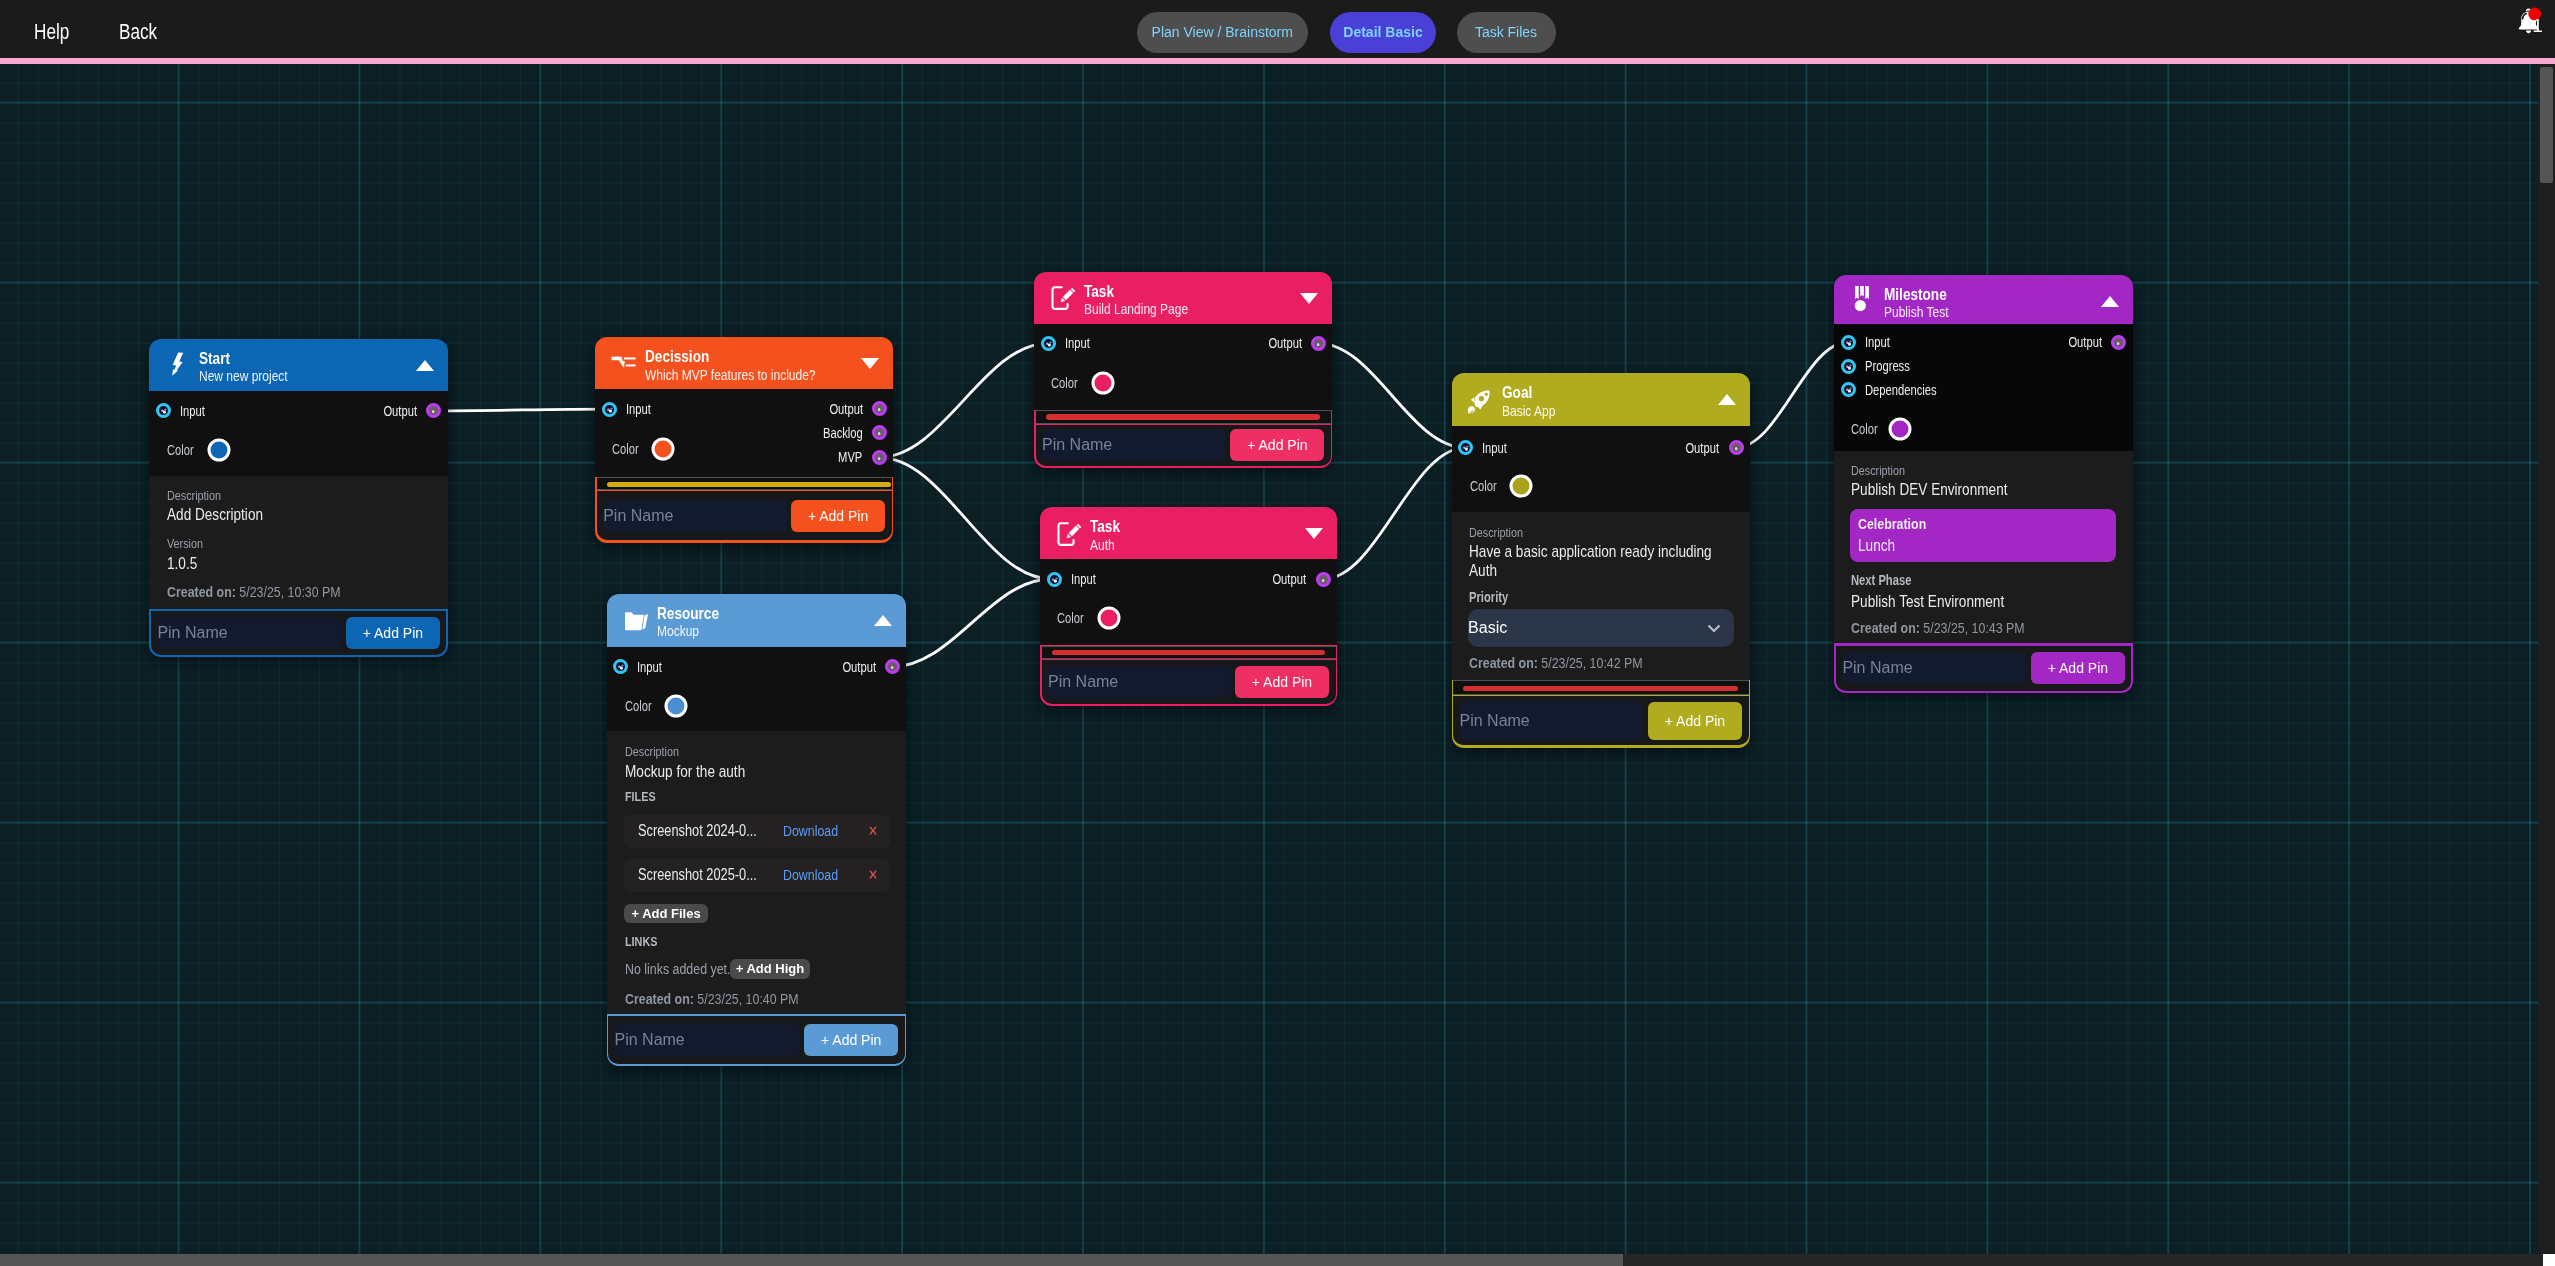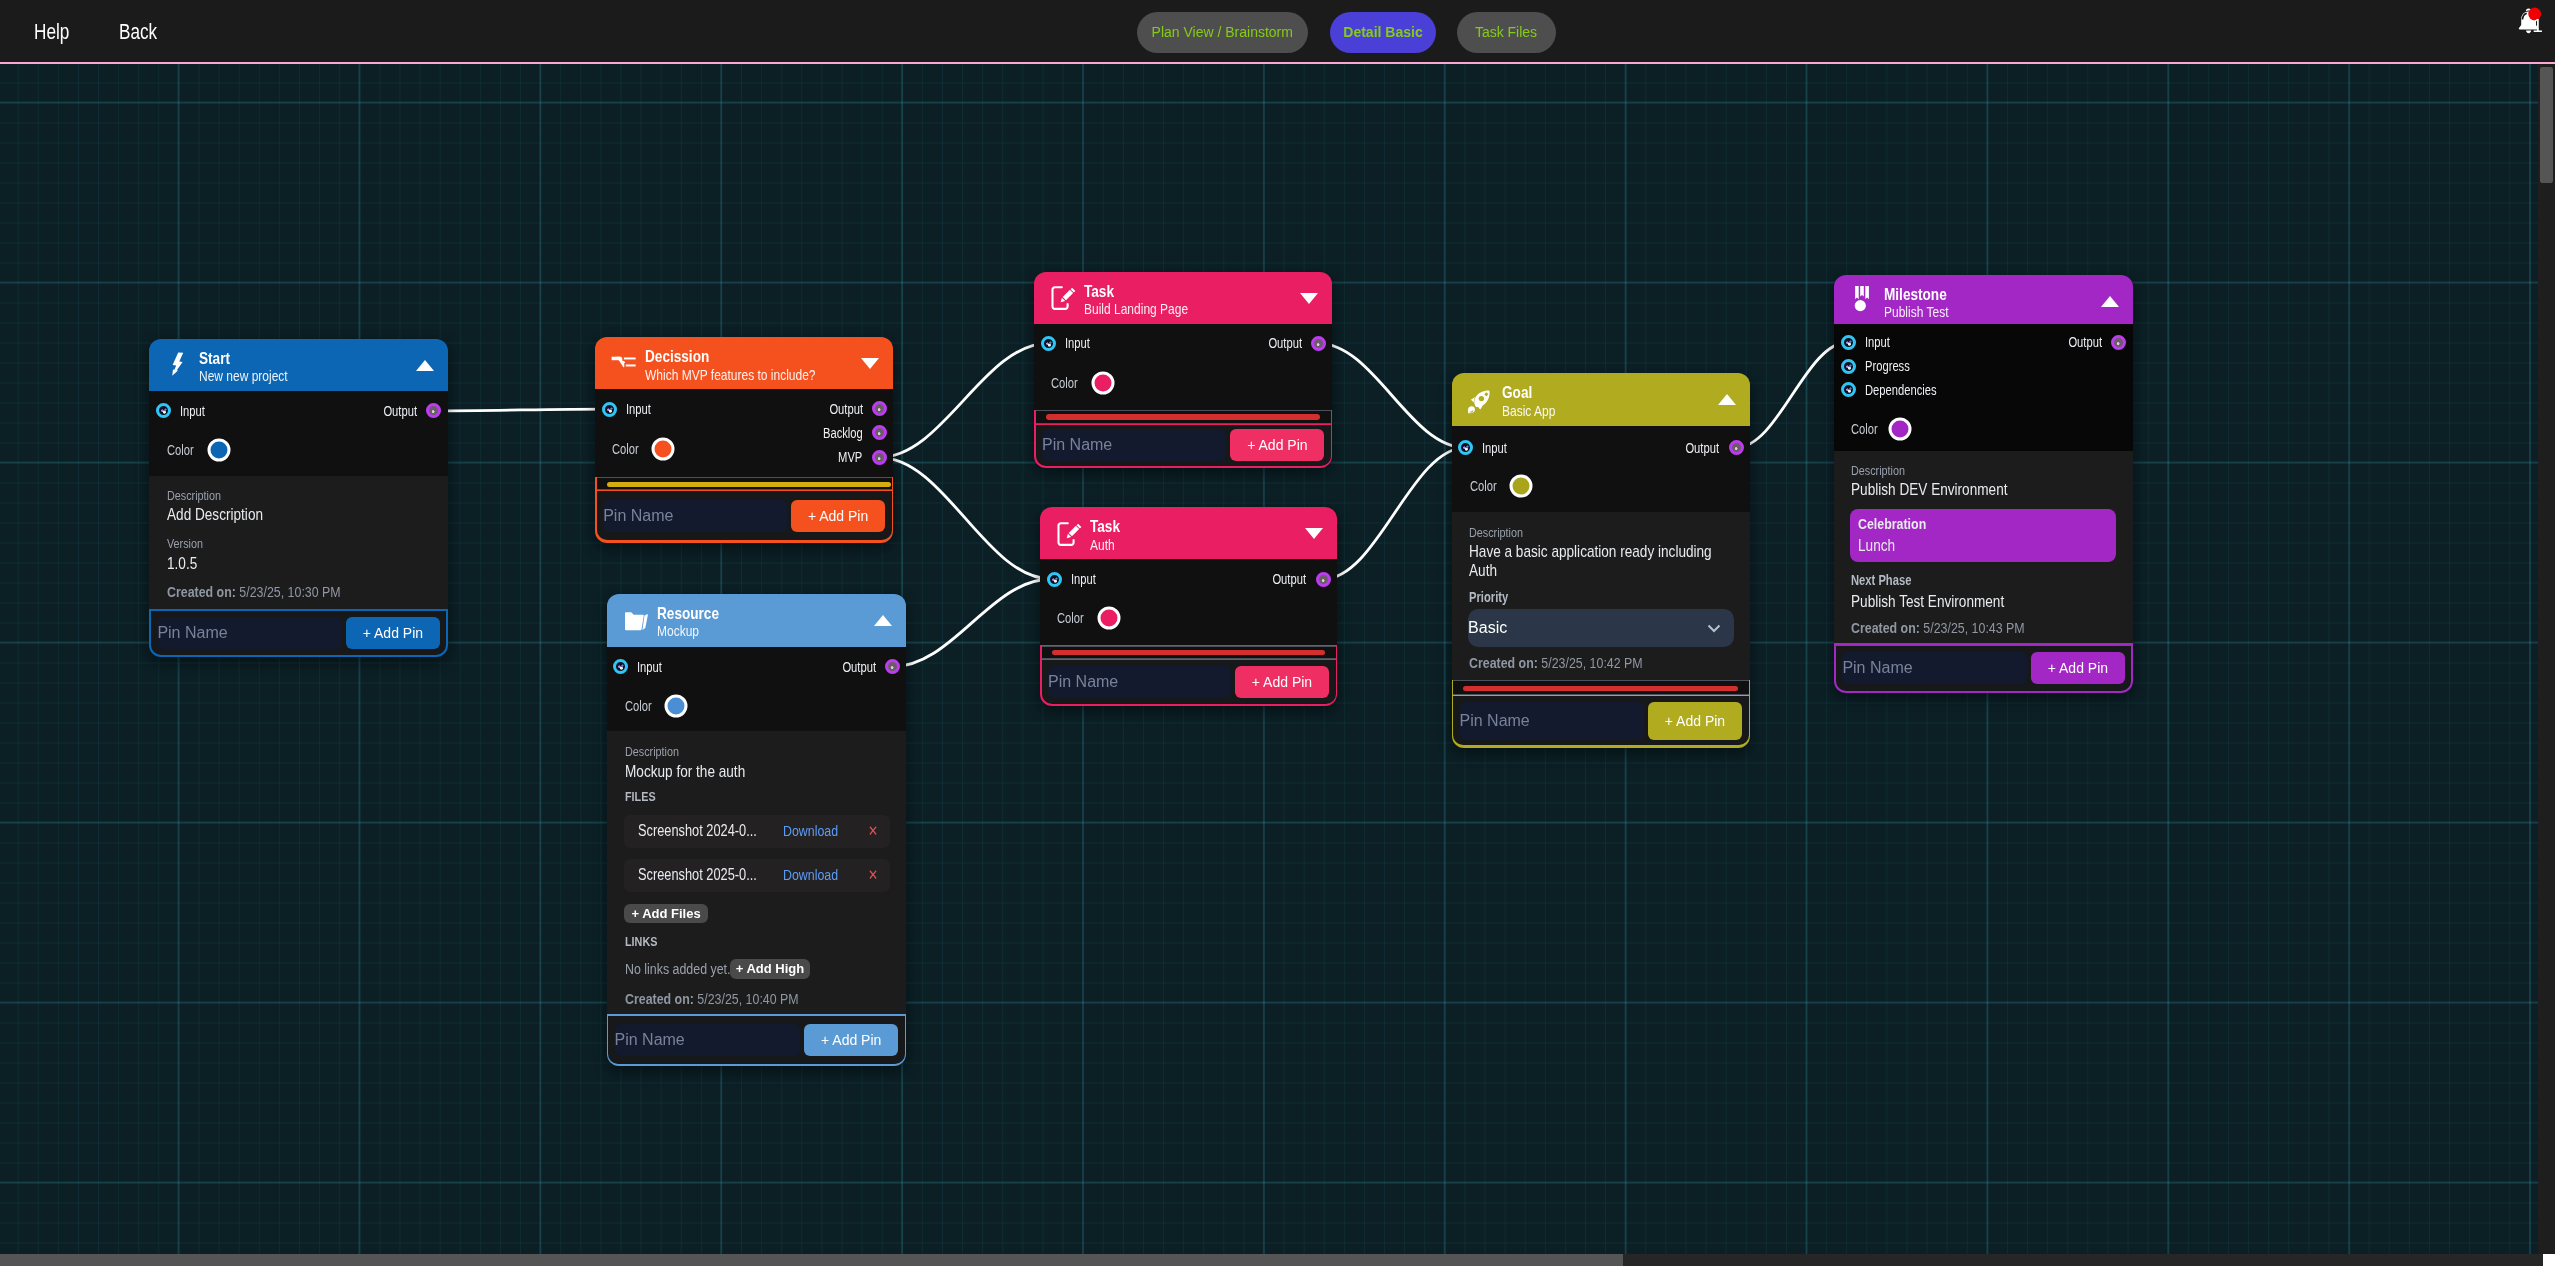--- a/index.html
+++ b/index.html
@@ -6,23 +6,23 @@
 .abs{position:absolute}
 .canvas{position:absolute;left:0;top:63.5px;width:2538px;height:1190.5px;
  background-color:#0b1f25;
  background-image:
   linear-gradient(90deg,rgba(68,190,220,0.16) 0 1.5px,transparent 1.5px),
   linear-gradient(0deg,rgba(68,190,220,0.16) 0 1.5px,transparent 1.5px),
   linear-gradient(90deg,rgba(68,190,220,0.075) 0 1px,transparent 1px),
   linear-gradient(0deg,rgba(68,190,220,0.075) 0 1px,transparent 1px);
  background-size:180.9px 100%,100% 180px,20.1px 100%,100% 20px;
  background-position:177.5px 0,0 39.5px,17.7px 0,0 -0.5px;}
-.navbar{position:absolute;left:0;top:0;width:2555px;height:63.5px;background:#1b1b1b;border-bottom:2px solid #f9a8d4}
+.navbar{position:absolute;left:0;top:0;width:2555px;height:63.5px;background:#1b1b1b;border-bottom:6px solid #f9a8d4}
 .navlink{position:absolute;top:0;height:63px;line-height:63px;color:#fff;font-size:22px;transform:scaleX(0.78);transform-origin:left center}
-.pill{position:absolute;top:11.5px;height:41px;line-height:41px;border-radius:21px;color:#84cc16;font-size:14px;text-align:center}
+.pill{position:absolute;top:11.5px;height:41px;line-height:41px;border-radius:21px;color:#7dd3fc;font-size:14px;text-align:center}
 .node{position:absolute;border-radius:12px;box-shadow:0 5px 14px rgba(0,0,0,0.45)}
 .hd-title{position:absolute;color:#fff;font-size:17px;font-weight:bold;white-space:nowrap;transform:scaleX(0.8);transform-origin:left center}
 .hd-sub{position:absolute;color:rgba(255,255,255,0.92);font-size:15px;white-space:nowrap;transform:scaleX(0.8);transform-origin:left center}
 .tri-up{position:absolute;width:0;height:0;border-left:9px solid transparent;border-right:9px solid transparent;border-bottom:11px solid #fff}
 .tri-dn{position:absolute;width:0;height:0;border-left:9px solid transparent;border-right:9px solid transparent;border-top:11px solid #fff}
 .sec{position:absolute;left:0;right:0}
 .s1{background:#101010}
 .s2{background:#1c1c1c}
 .bstrip{position:absolute;left:1.5px;right:1.5px;background:#101010;border-top:1px solid rgba(150,160,185,0.45);border-bottom:1px solid rgba(150,160,185,0.45)}
 .bar{position:absolute;height:5.5px;border-radius:3px}

